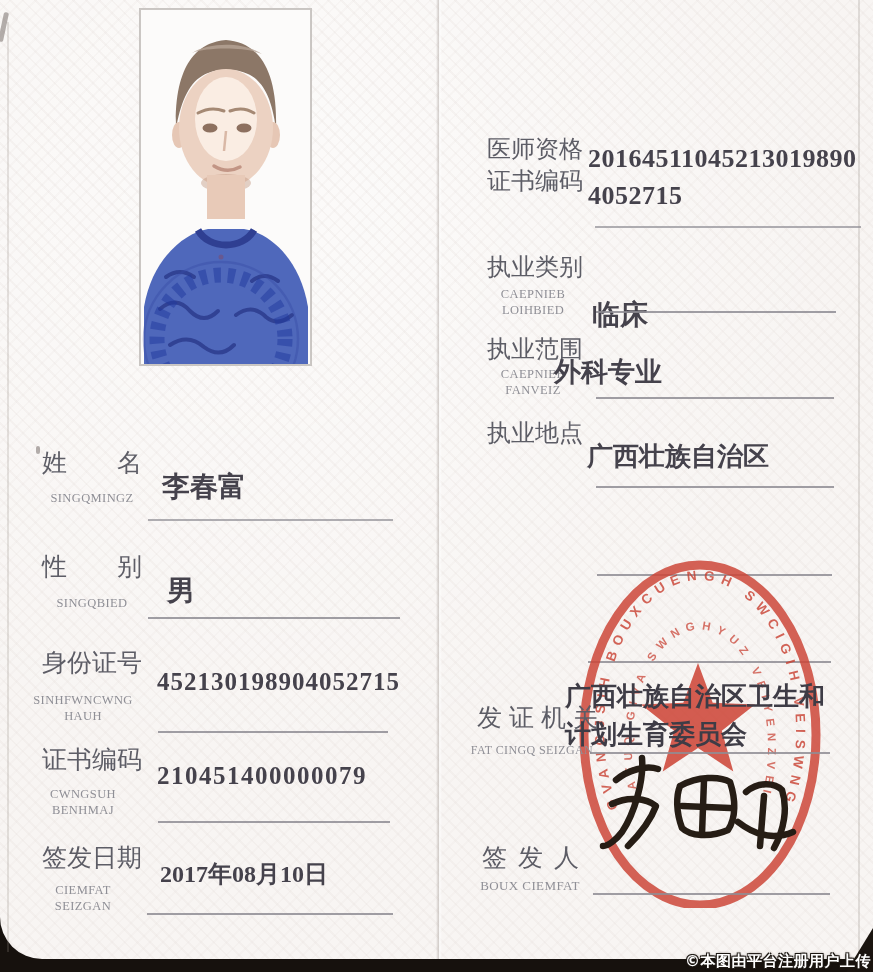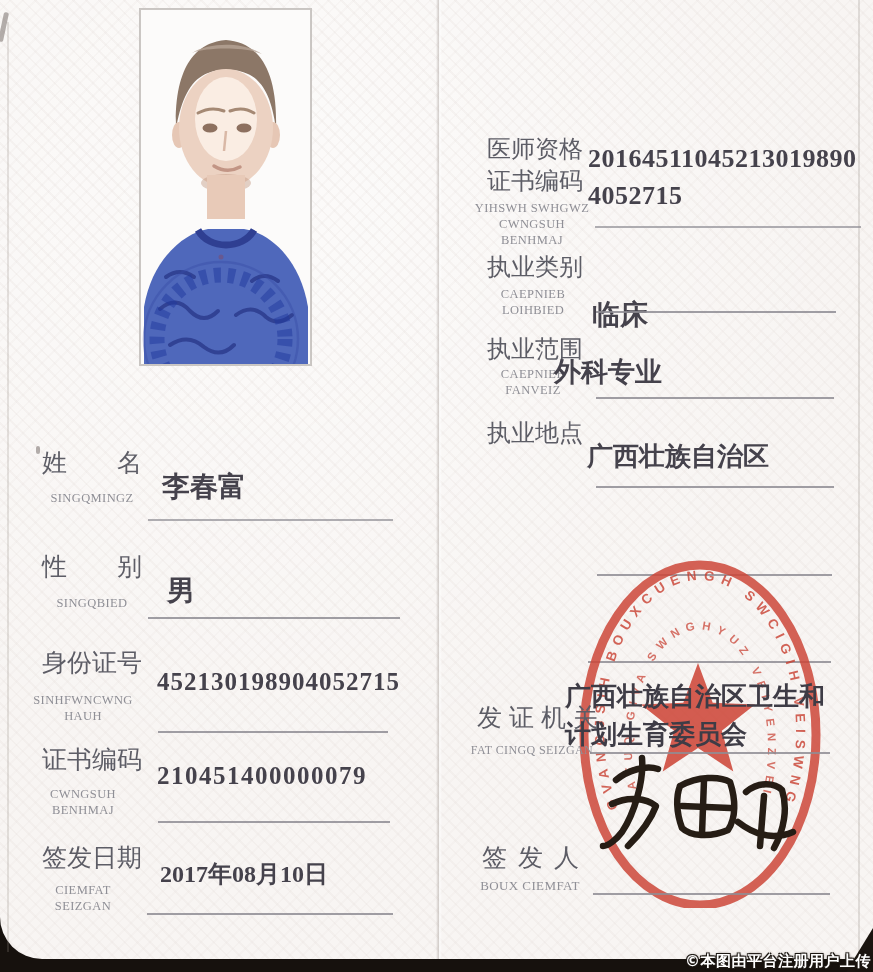--- a/index.html
+++ b/index.html
@@ -106,21 +106,20 @@
   <div class="abs value" style="left:157px;top:762px;font-size:25px;letter-spacing:1.5px;">210451400000079</div>
   <div class="abs uline" style="left:158px;top:821px;width:232px;"></div>
 
   <div class="abs label-cn" style="left:42px;top:843px;">签发日期</div>
   <div class="abs roman" style="left:30px;top:882px;width:106px;">CIEMFAT SEIZGAN</div>
   <div class="abs value" style="left:160px;top:858px;font-size:24px;">2017年08月10日</div>
   <div class="abs uline" style="left:147px;top:913px;width:246px;"></div>
 
   <div class="abs label-cn" style="left:487px;top:133px;font-size:24px;line-height:32px;text-align:right;">医师资格
 证书编码</div>
-  <div class="abs roman" style="left:470px;top:200px;width:124px;">YIHSWH SWHGWZ CWNGSUH BENHMAJ</div>
   <div class="abs value" style="left:588px;top:140px;font-size:26px;line-height:37px;letter-spacing:.5px;">20164511045213019890
 4052715</div>
   <div class="abs uline thin" style="left:595px;top:226px;width:266px;"></div>
 
   <div class="abs label-cn" style="left:487px;top:252px;font-size:24px;">执业类别</div>
   <div class="abs roman" style="left:478px;top:286px;width:110px;">CAEPNIEB LOIHBIED</div>
   <div class="abs value" style="left:592px;top:272px;font-size:28px;margin-top:24px;">临床</div>
   <div class="abs uline" style="left:596px;top:311px;width:240px;"></div>
 
   <div class="abs label-cn" style="left:487px;top:334px;font-size:24px;">执业范围</div>

